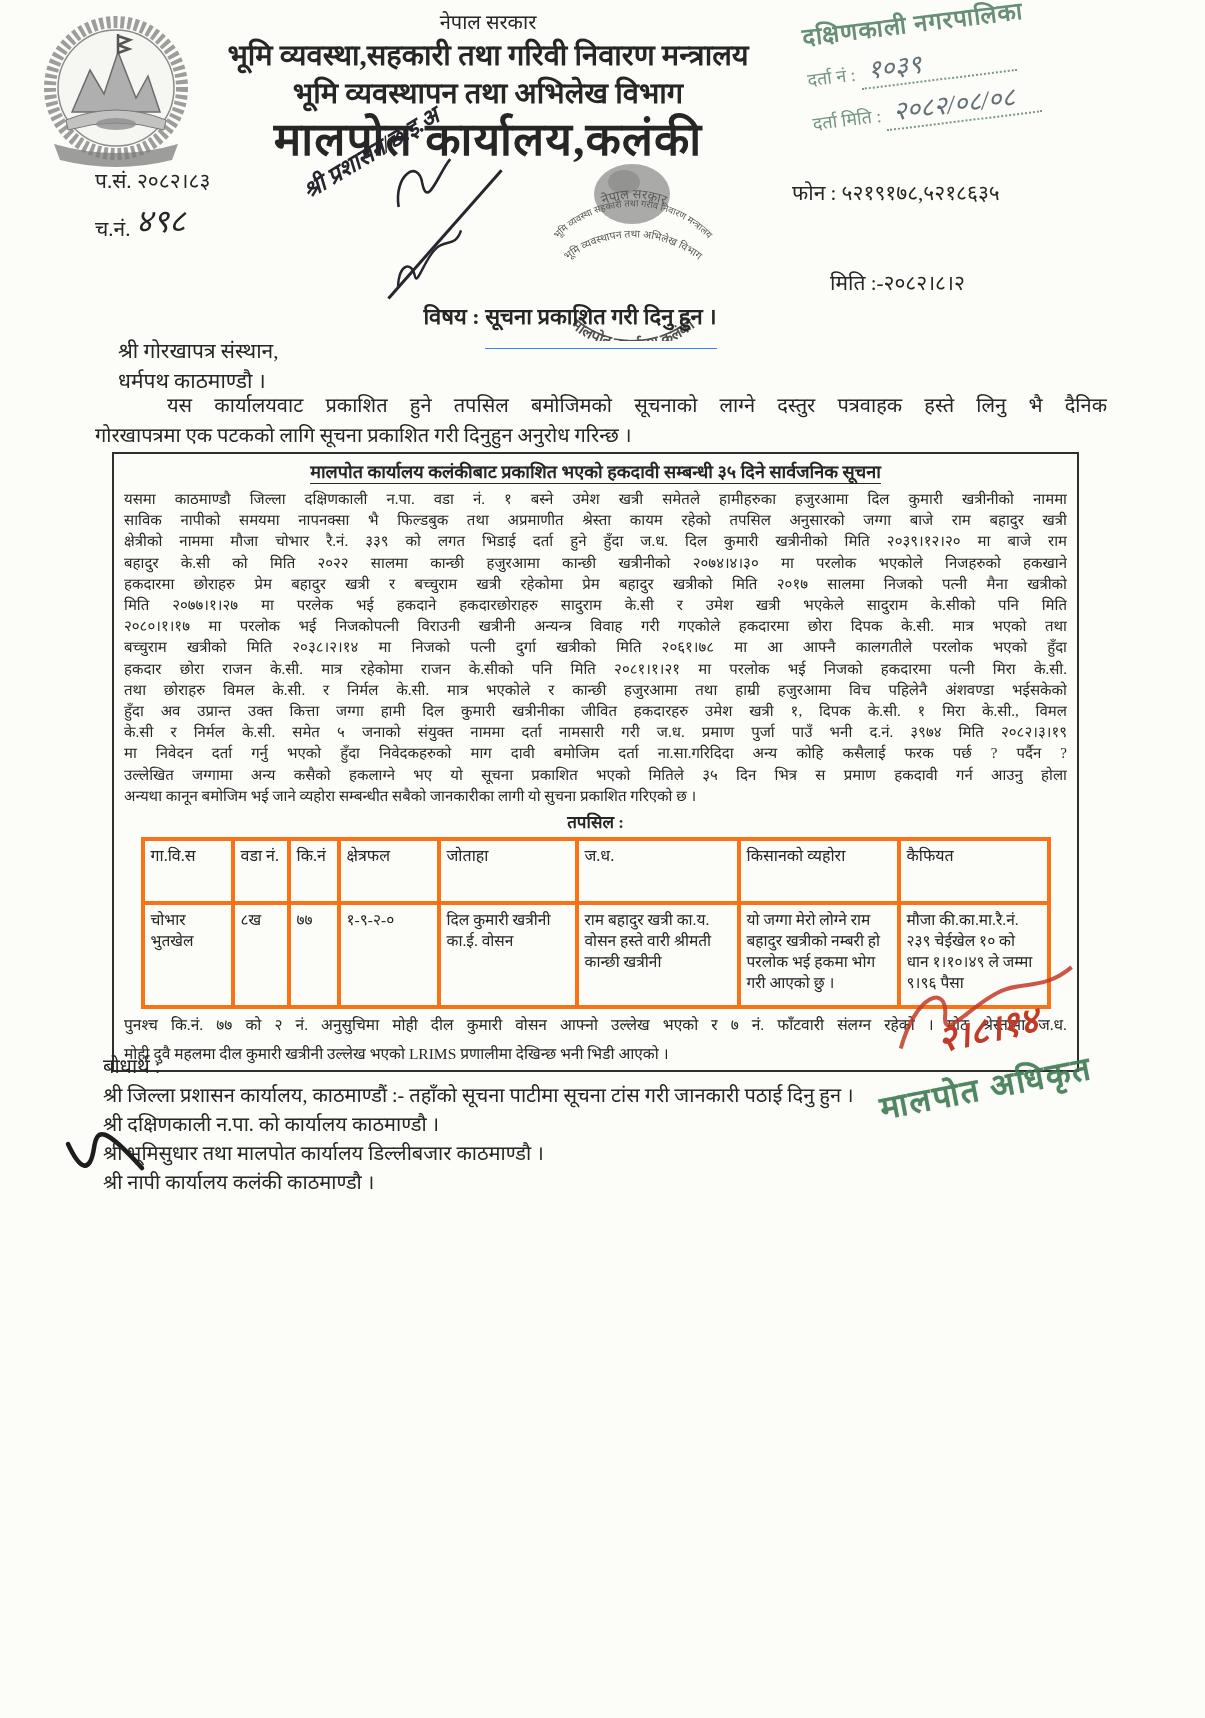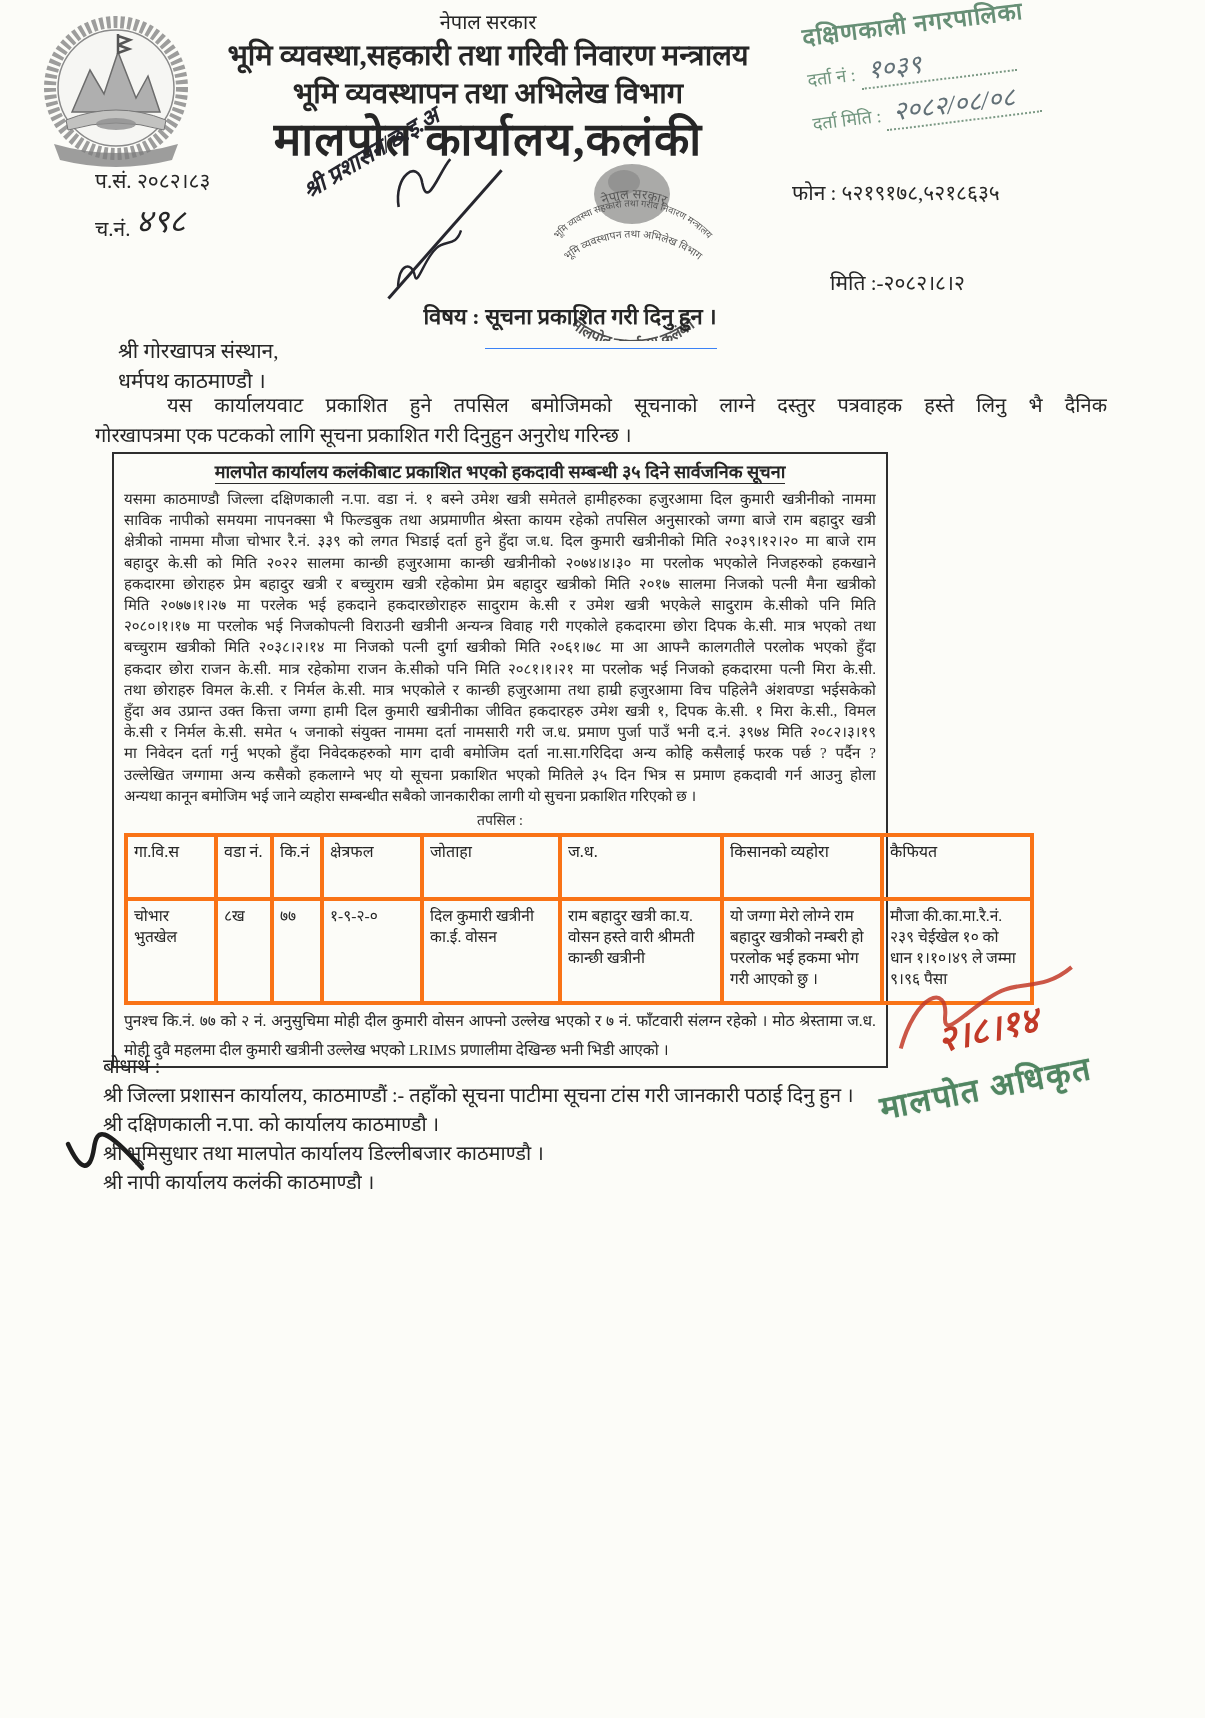--- a/index.html
+++ b/index.html
@@ -25,28 +25,28 @@
   
   .routing{position:absolute;left:296px;top:178px;width:300px;font-size:23px;font-weight:600;
            font-style:italic;color:#26262e;transform:rotate(-31deg);transform-origin:left top;white-space:nowrap;}
   
   .subject{position:absolute;left:150px;top:300px;width:840px;text-align:center;font-size:22px;font-weight:600;}
   .subject .u{border-bottom:1px solid #3b82f6;padding-bottom:19px;}
   .addr{position:absolute;left:118px;top:336px;font-size:21px;line-height:30px;}
   .bodyp{position:absolute;left:95px;top:390px;width:1012px;font-size:20px;line-height:30px;}
   .jline{white-space:nowrap;overflow:hidden;text-align:justify;text-align-last:justify;}
   
-  .nbox{position:absolute;left:112px;top:452px;width:776px;box-sizing:border-box;
+  .nbox{position:absolute;left:112px;top:452px;width:967px;box-sizing:border-box;
         border:2px solid #2e2e2e;padding:3px 10px 6px;}
   .nbox .title{text-align:center;font-size:18px;font-weight:700;margin:2px 0 6px;}
   .nbox .title span{border-bottom:1.6px solid #2a2a2a;padding-bottom:1px;}
   .pline{font-size:15px;line-height:21.2px;white-space:nowrap;overflow:hidden;
          text-align:justify;text-align-last:justify;}
   .pline.last{text-align-last:left;}
-  .tapasil{text-align:center;font-size:14px;margin:3px 0 4px;}
+  .tapasil{text-align:center;font-size:17px;margin:3px 0 4px;font-weight:bold;}
   table.tp{border-collapse:collapse;width:906px;margin:0 auto;table-layout:fixed;}
   table.tp td,table.tp th{border:4px solid #f97316;vertical-align:top;text-align:left;
         padding:4px 6px;font-weight:400;font-size:15.5px;line-height:21px;}
   table.tp th{height:52px;font-size:16px;}
   table.tp td{height:92px;}
   .ps1{margin-top:5px;font-size:15.5px;line-height:21.5px;white-space:nowrap;overflow:hidden;
        text-align:justify;text-align-last:justify;}
   .ps2{font-size:15.5px;line-height:21.5px;margin-top:7px;}
   
   .cc{position:absolute;left:103px;top:1052px;width:1010px;font-size:20px;line-height:29px;}

